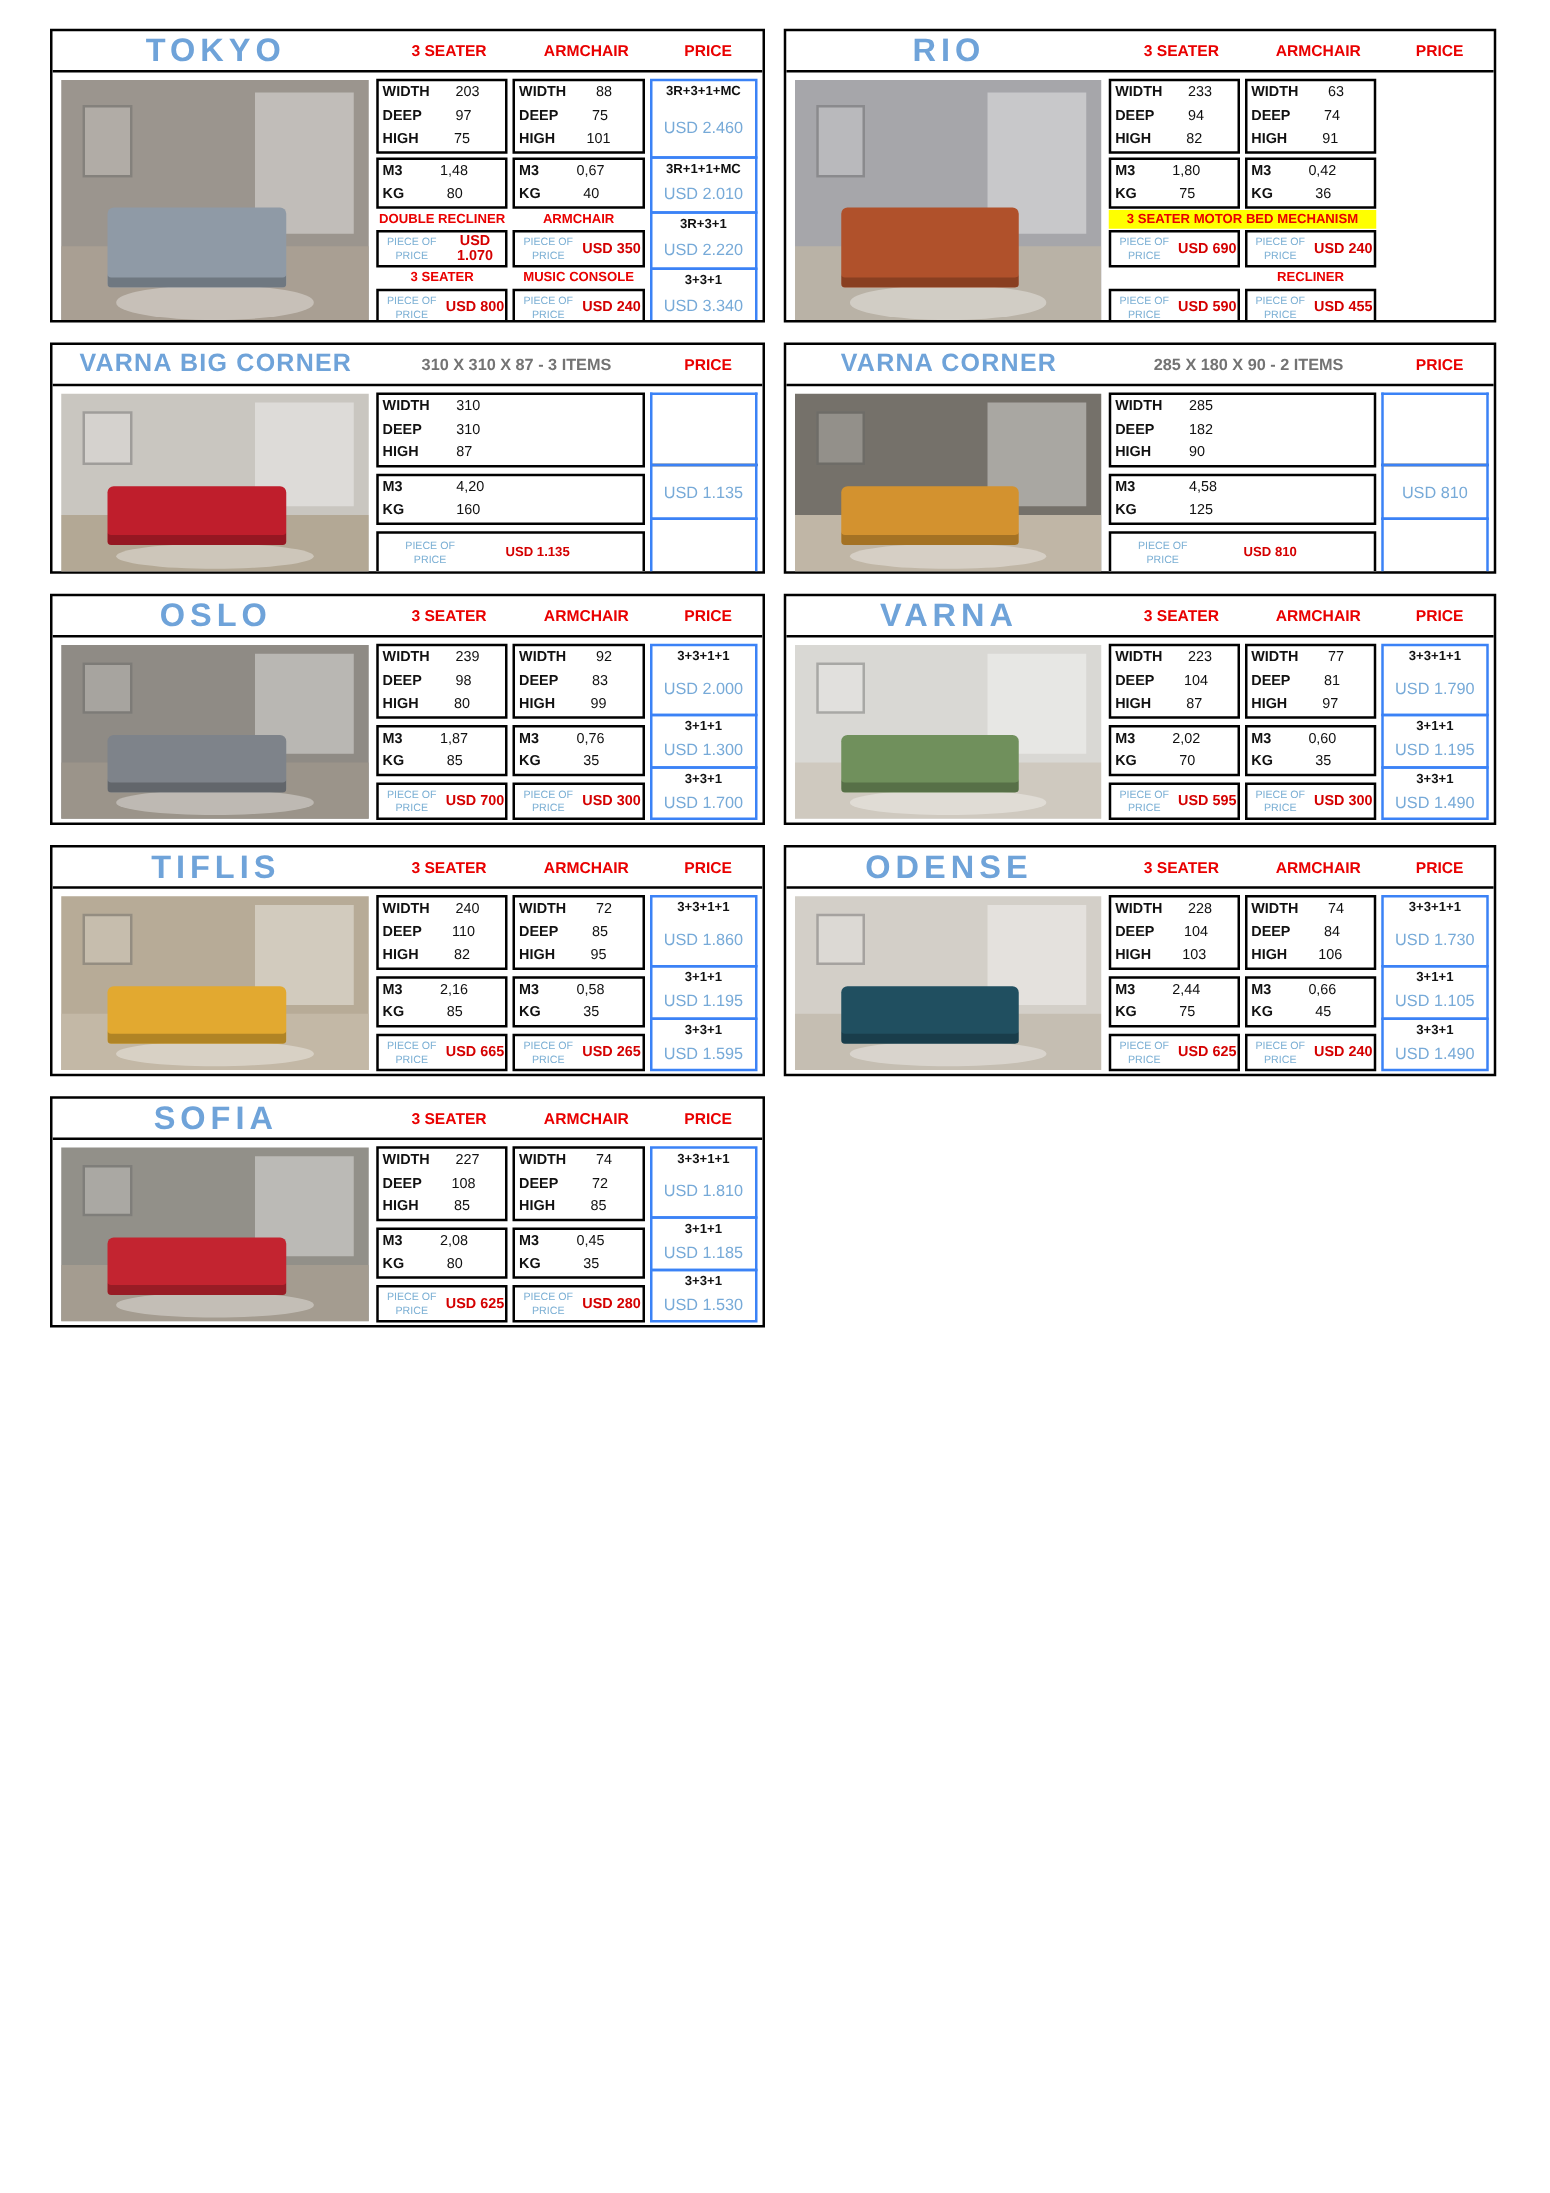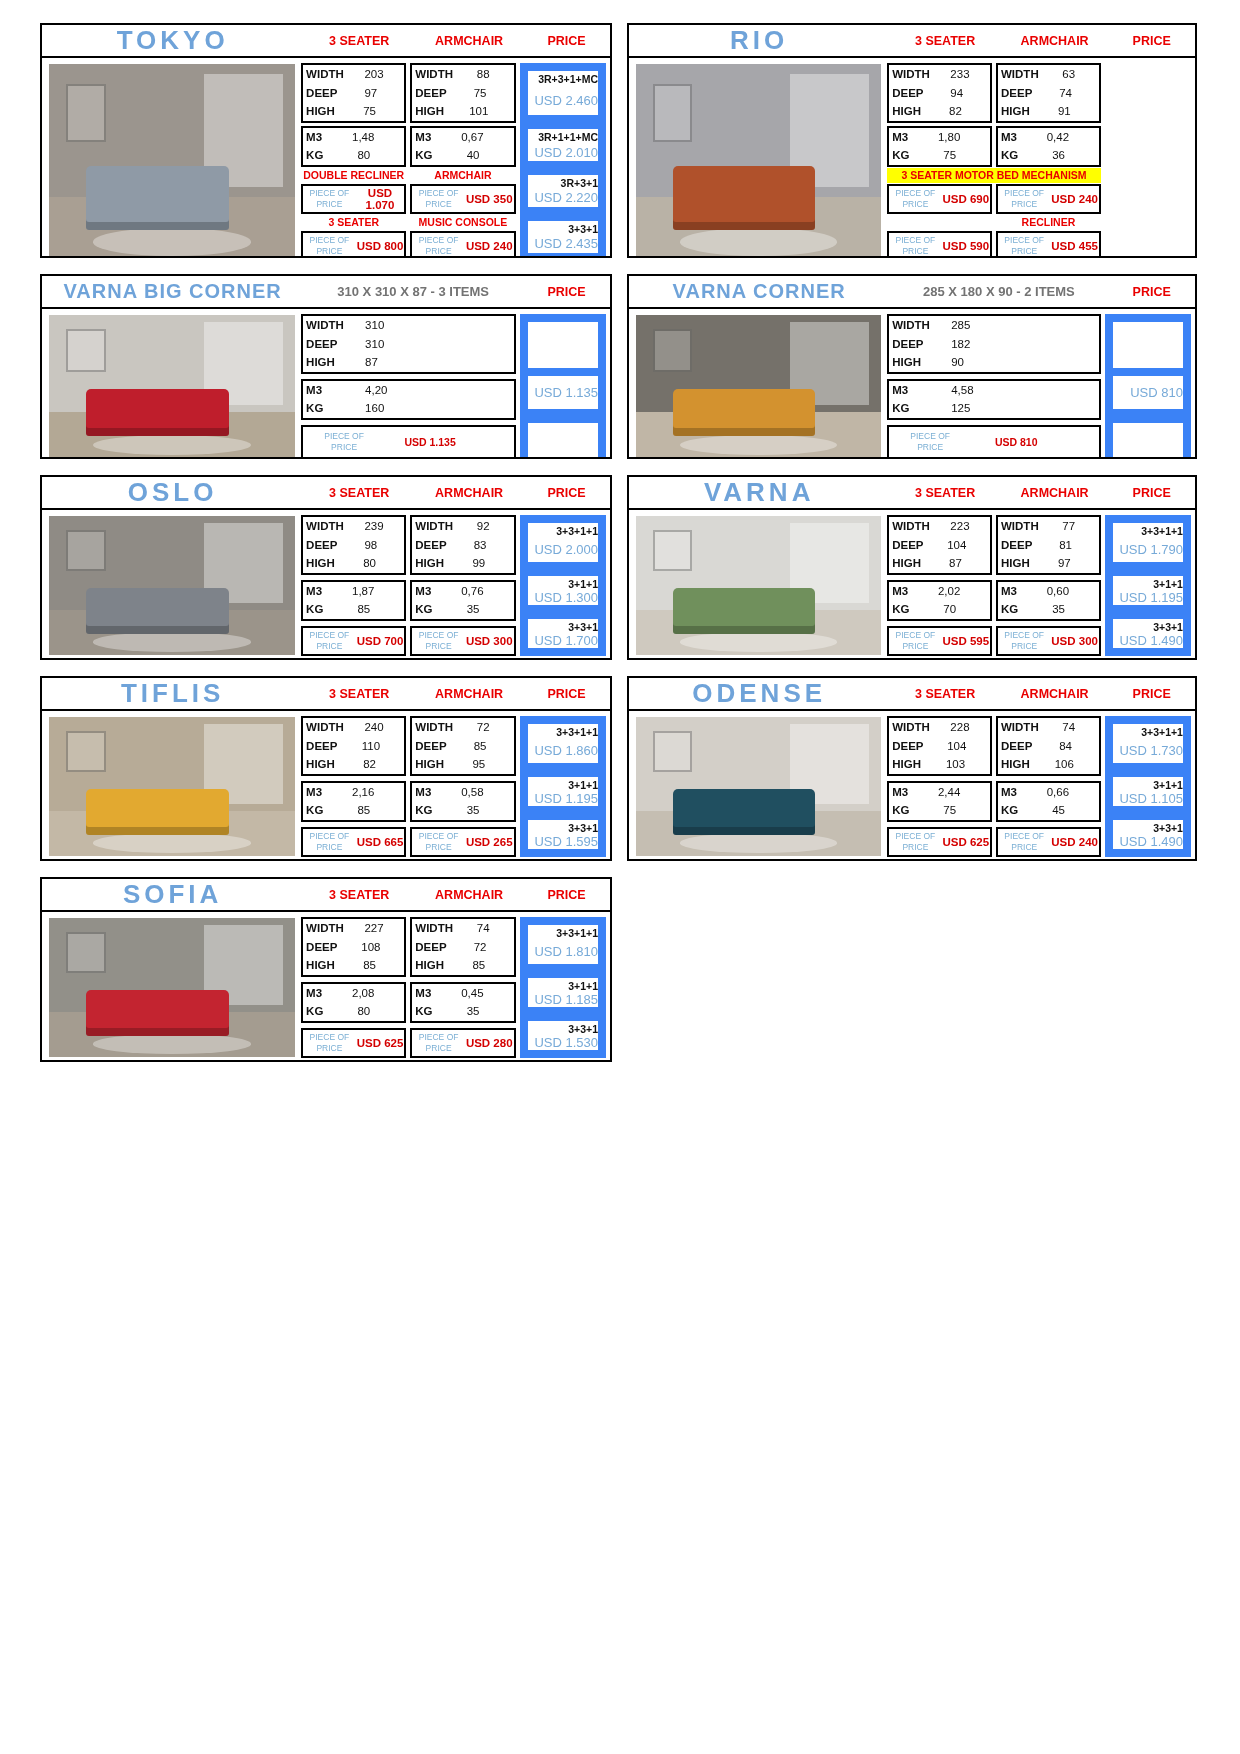--- a/index.html
+++ b/index.html
@@ -33,21 +33,21 @@
 .dim-val{flex:1;text-align:center}
 .grow{flex:1}
 .subrow{display:flex;height:17px;flex:0 0 17px;align-items:center;gap:4px}
 .sl{flex:1;text-align:center;color:#e90000;font-weight:bold;font-size:10.5px;line-height:15px}
 .sl.banner{background:#ffff00;height:15px}
 .piece{display:flex;align-items:center;min-height:30px}
 .piece-label{width:52%;text-align:center;color:#7bafd4;font-size:8.5px;line-height:1.25}
 .piece-label span{display:block}
 .piece-val{flex:1;text-align:center;color:#d40000;font-weight:bold;font-size:11.5px}
 .price-col{width:15.5%;display:flex;flex-direction:column}
-.price-cell{border:8px solid #3b82f6;display:flex;flex-direction:column;align-items:flex-end;flex-basis:0;min-height:0;overflow:hidden}
+.price-cell{border:2px solid #3b82f6;display:flex;flex-direction:column;align-items:center;flex-basis:0;min-height:0;overflow:hidden}
 .price-cell + .price-cell{margin-top:-2px}
 .cfg{font-weight:bold;font-size:10.5px;padding-top:2px;white-space:nowrap}
 .usd{flex:1;display:flex;align-items:center;color:#77aad8;font-weight:normal;font-size:13px;white-space:nowrap}
 .f62{flex-grow:62}.f46{flex-grow:46}.f45{flex-grow:45}.f63{flex-grow:63}
 
 .corner-cols{width:39.5%}
 .corner .dim-label{min-width:62px}
 .corner .dim-val{flex:0 0 80px;text-align:left}
 .corner .dim-fill{flex:1}
 .corner .piece{min-height:34px}
@@ -182,21 +182,21 @@
       <div class="price-cell f45">
               <div class="cfg">3R+1+1+MC</div>
               <div class="usd">USD 2.010</div>
             </div>
       <div class="price-cell f45">
               <div class="cfg">3R+3+1</div>
               <div class="usd">USD 2.220</div>
             </div>
       <div class="price-cell f45">
               <div class="cfg">3+3+1</div>
-              <div class="usd">USD 2.435</div>
+              <div class="usd">USD 3.340</div>
             </div>
     </div>
   </div>
 </section>
 
 <section class="card">
   <div class="card-head">
     <div class="head-title">RIO</div>
     <div class="head-col head-seater">3 SEATER</div>
     <div class="head-col head-armchair">ARMCHAIR</div>

